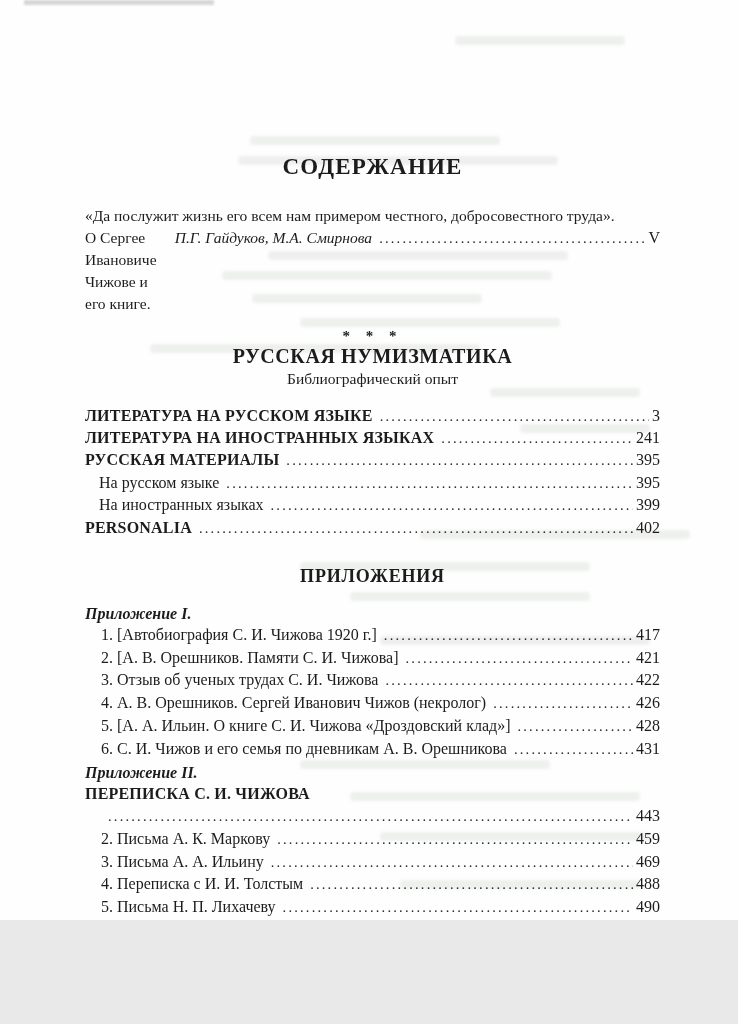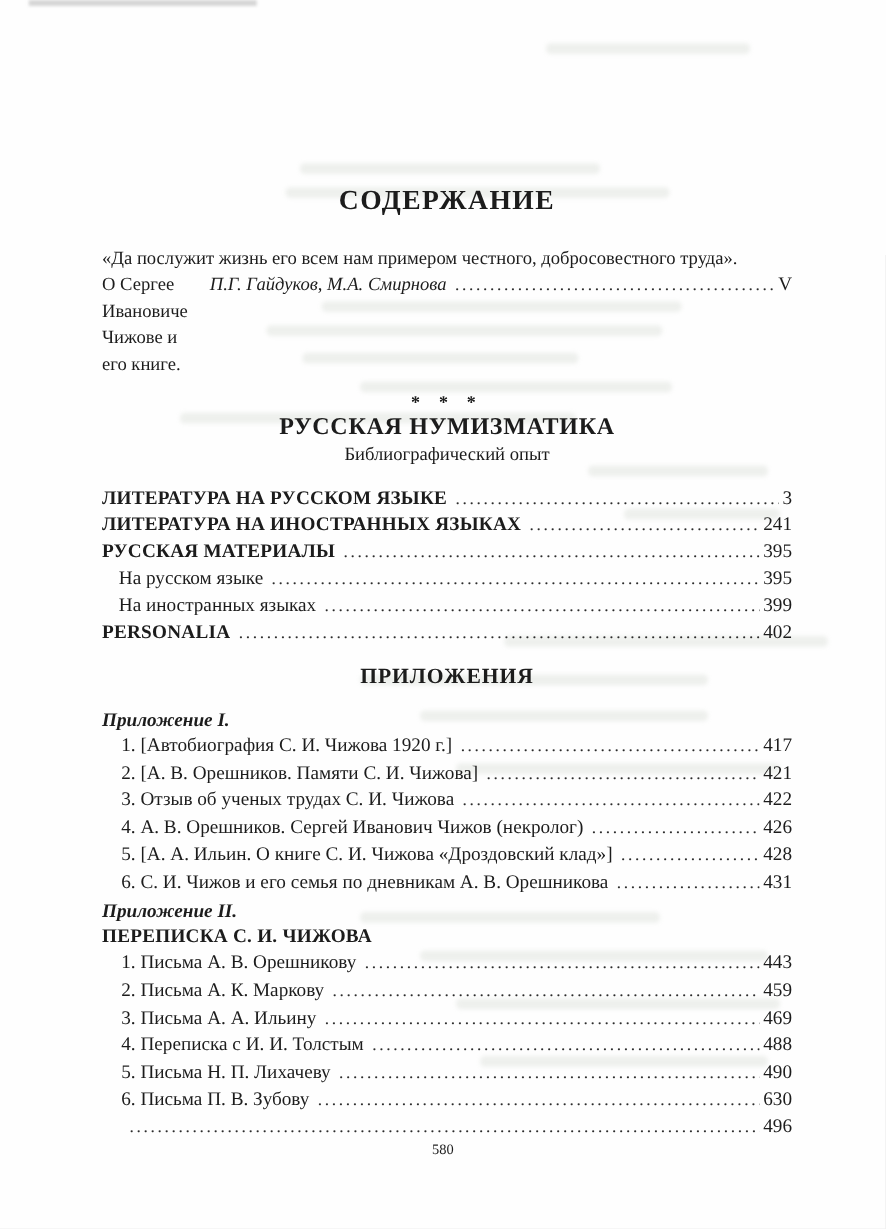--- a/index.html
+++ b/index.html
@@ -1,19 +1,19 @@
 <!DOCTYPE html>
 <html><head>
 <meta charset="utf-8">
 <style>
   html, body { margin: 0; padding: 0; background: #e9e9e9; }
   .scan {
     position: relative;
     width: 738px;
-    height: 1024px;
+    height: 920px;
     margin: 0 auto;
     background: #fefefe;
     overflow: hidden;
     font-family: "Liberation Serif", "DejaVu Serif", serif;
     color: #1c1c1c;
   }
   .content {
     position: relative;
     z-index: 2;
     padding: 0 78px 0 85px;
@@ -97,21 +97,21 @@
     min-width: 12px;
   }
   .leader::after {
     content: "......................................................................................................................................................";
     font-size: 14.5px;
     letter-spacing: 2.2px;
     color: #2b2b2b;
   }
   .toc-page { font-weight: 400; font-size: 16px; }
   .appendices-heading {
-    margin-top: 13px;
+    margin-top: 26px;
     text-align: center;
     font-size: 18px;
     font-weight: 700;
     letter-spacing: 0.8px;
     line-height: 23px;
   }
   .appendix-label {
     margin-top: 15px;
     font-size: 16px;
     font-style: italic;
@@ -244,21 +244,20 @@
         <span class="toc-label">6. С. И. Чижов и его семья по дневникам А. В. Орешникова</span>
         <span class="leader"></span>
         <span class="toc-page">431</span>
       </div>
     </div>
 
     <div>
       <div class="appendix-label second">Приложение II.</div>
       <div class="appendix-title">ПЕРЕПИСКА С. И. ЧИЖОВА</div>
       <div class="toc-row item-row">
-        <span class="toc-label">1. Письма А. В. Орешникову</span>
         <span class="leader"></span>
         <span class="toc-page">443</span>
       </div>
       <div class="toc-row item-row">
         <span class="toc-label">2. Письма А. К. Маркову</span>
         <span class="leader"></span>
         <span class="toc-page">459</span>
       </div>
       <div class="toc-row item-row">
         <span class="toc-label">3. Письма А. А. Ильину</span>

